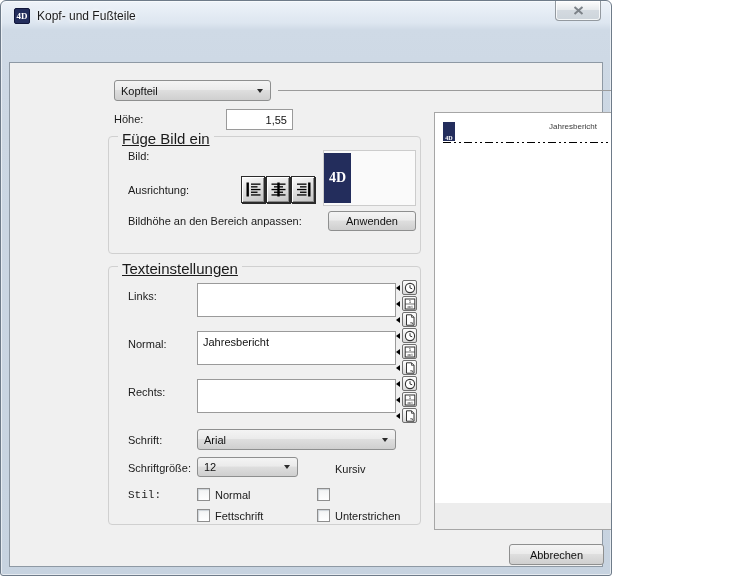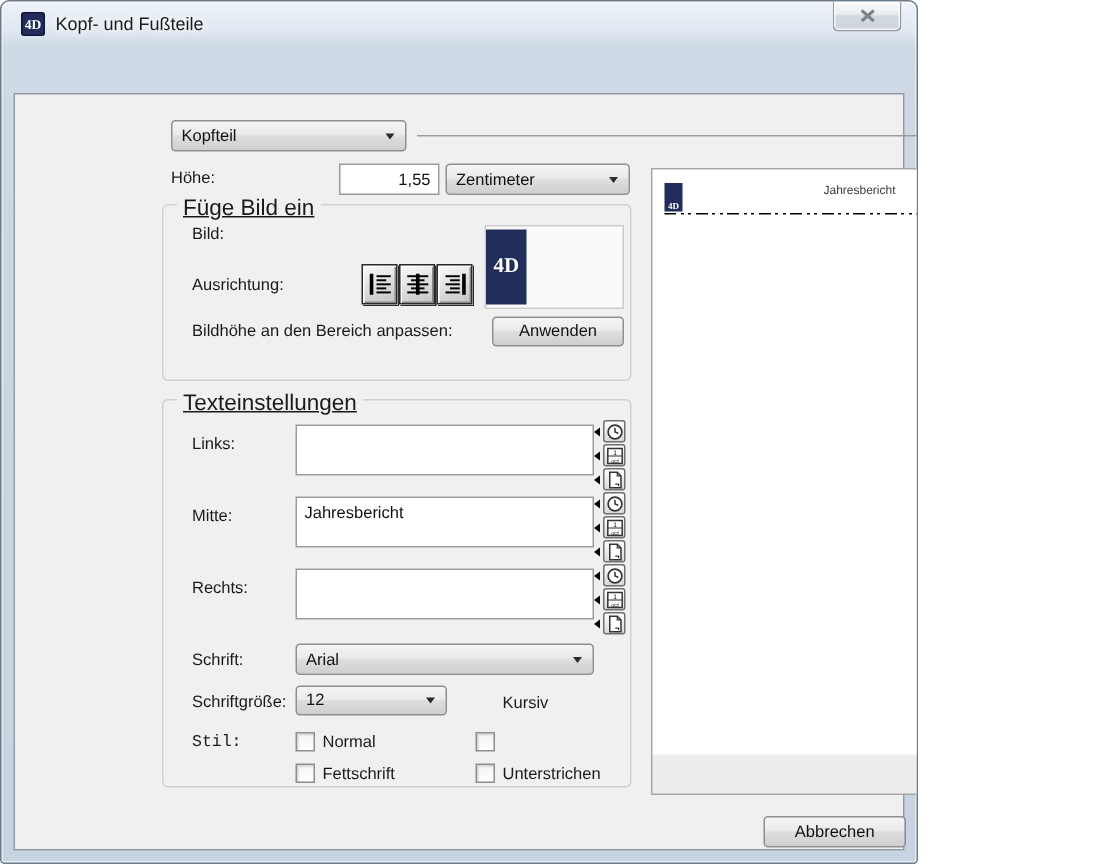--- a/index.html
+++ b/index.html
@@ -180,24 +180,20 @@
   <div class="client">
 
     <div class="combo" style="left:104px; top:17px; width:157px; height:21px;">
       <span>Kopfteil</span>
       <span class="arrow"></span>
     </div>
     <div class="separator" style="left:268px; top:27px; width:450px;"></div>
 
     <div class="lbl" style="left:104px; top:50px;">Höhe:</div>
     <input class="tinput" style="left: 216px; top: 46px; width: 67px; height: 21px; text-align: right;" value="1,55">
-    <div class="combo" style="left:287px; top:46px; width:123px; height:21px;">
-      <span>Zentimeter</span>
-      <span class="arrow"></span>
-    </div>
 
     <div class="groupbox" style="left:98px; top:73px; width:313px; height:118px;">
       <span class="gb-label">Füge Bild ein</span>
     </div>
     <div class="lbl" style="left:118px; top:87px;">Bild:</div>
     <div class="img-well" style="left:313px; top:87px; width:93px; height:56px;"></div>
     <div class="logo-big" style="left:314px; top:90px; width:27px; height:50px; font-size:14px;">4D</div>
     <div class="lbl" style="left:118px; top:121px;">Ausrichtung:</div>
 
     <div class="align-btn" style="left:231px; top:113px;">
@@ -239,21 +235,21 @@
           <use href="#ic-calendar"></use>
         </svg>
     </div>
     <span class="tri-left" style="left:386px; top:254px;"></span>
     <div class="mini-btn" style="left:392px; top:249px;">
       <svg width="12" height="12">
           <use href="#ic-page"></use>
         </svg>
     </div>
 
-    <div class="lbl" style="left:118px; top:275px;">Mitte:</div>
+    <div class="lbl" style="left:118px; top:275px;">Normal:</div>
     <textarea class="tinput" style="left: 187px; top: 268px; width: 199px; height: 34px;">Jahresbericht</textarea>
     <span class="tri-left" style="left:386px; top:270px;"></span>
     <div class="mini-btn" style="left:392px; top:265px;">
       <svg width="12" height="12">
           <use href="#ic-clock"></use>
         </svg>
     </div>
     <span class="tri-left" style="left:386px; top:286px;"></span>
     <div class="mini-btn" style="left:392px; top:281px;">
       <svg width="12" height="12">

